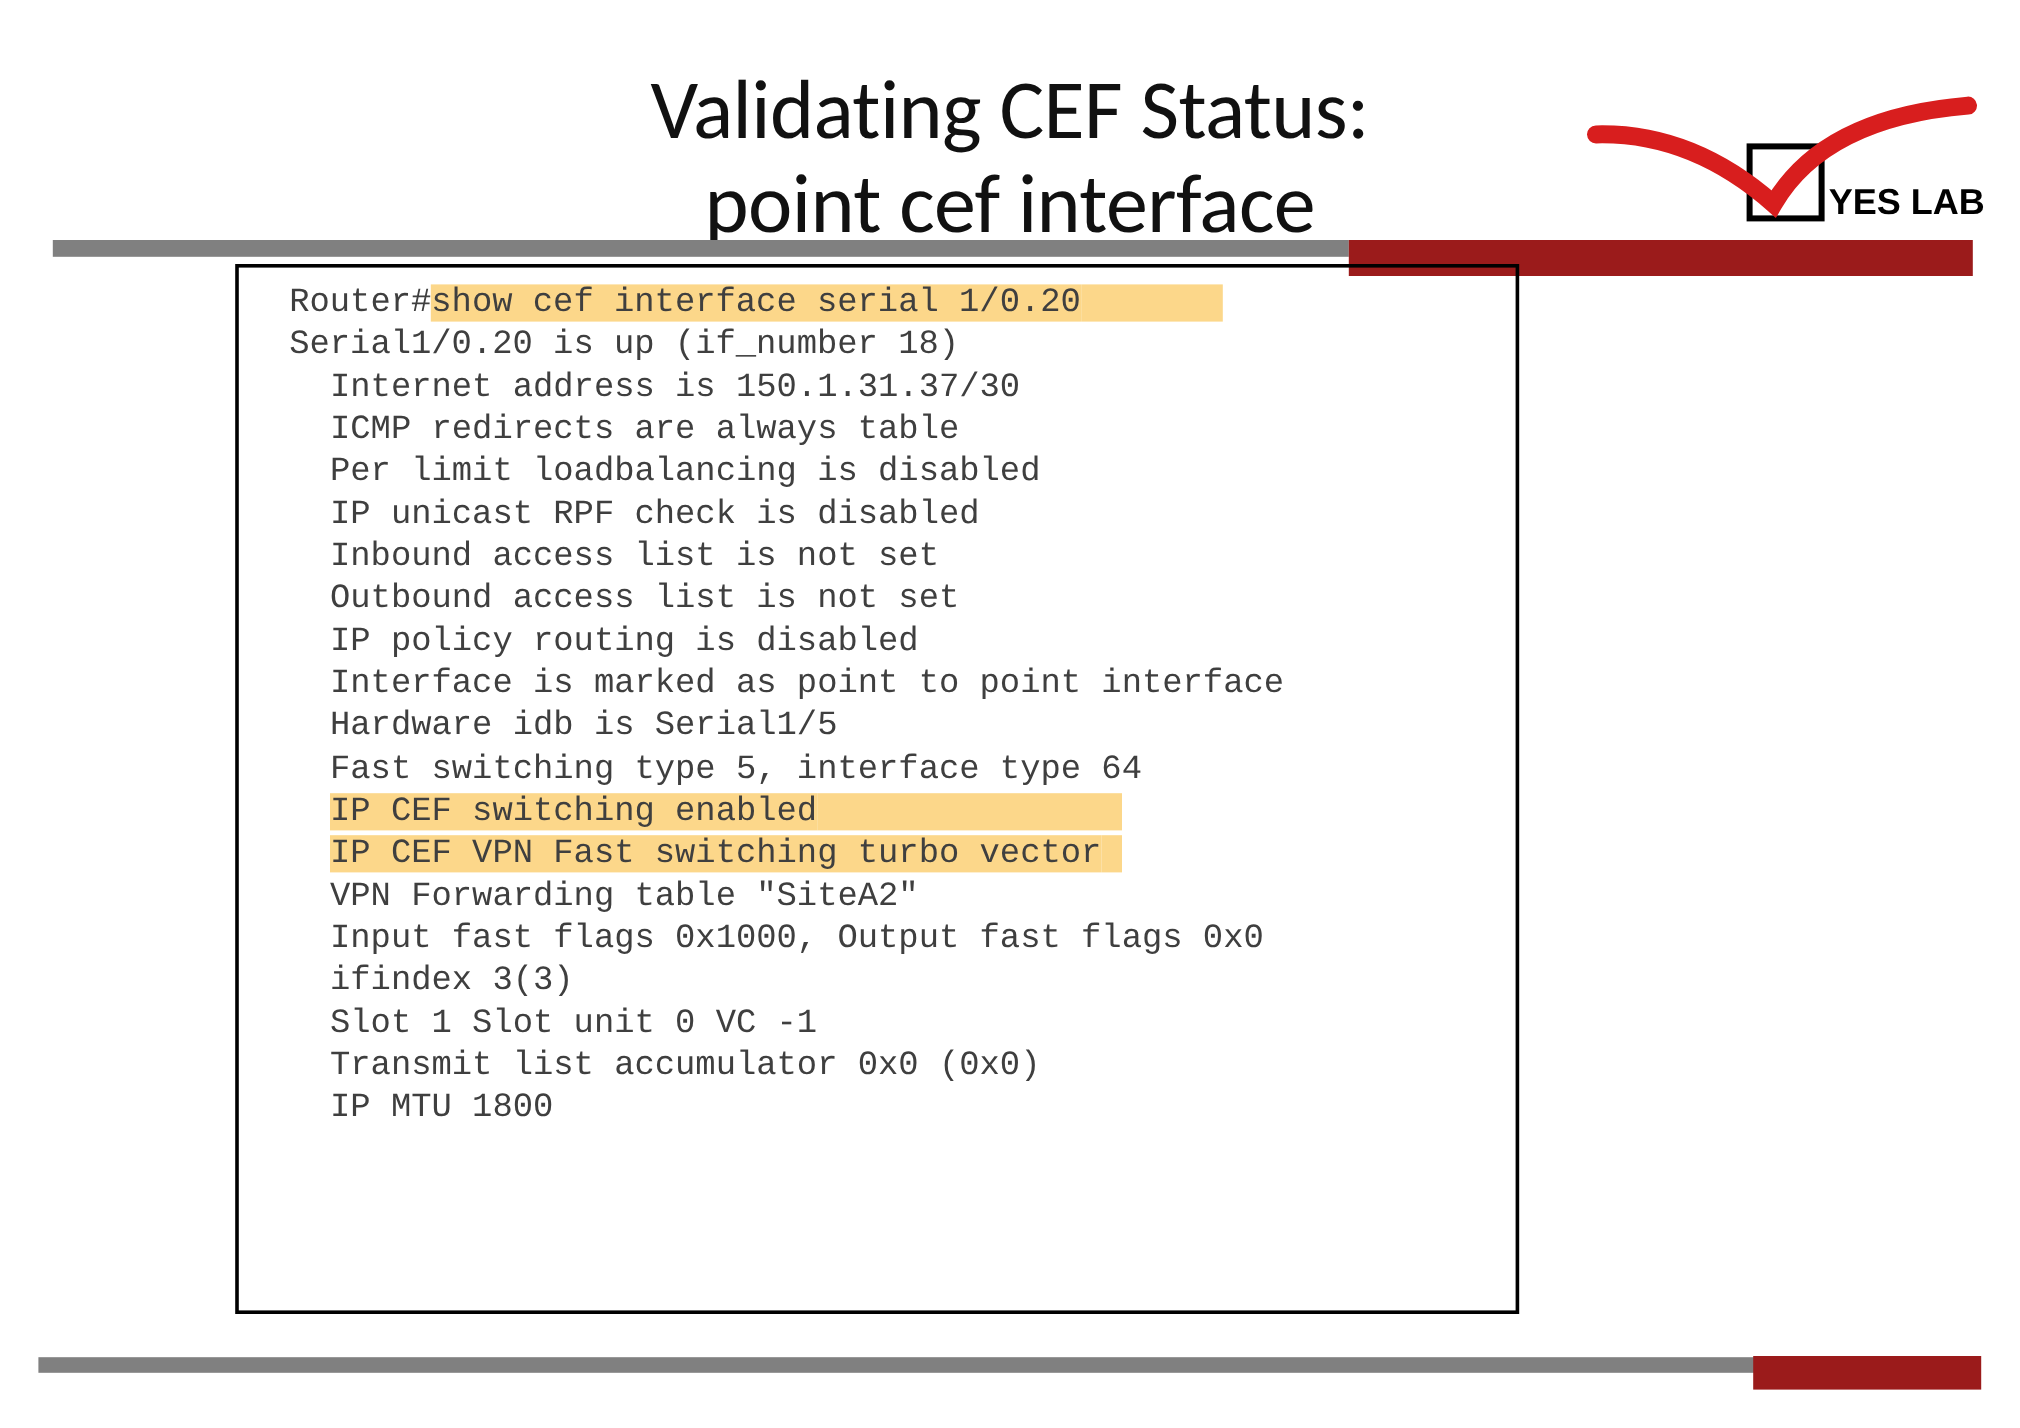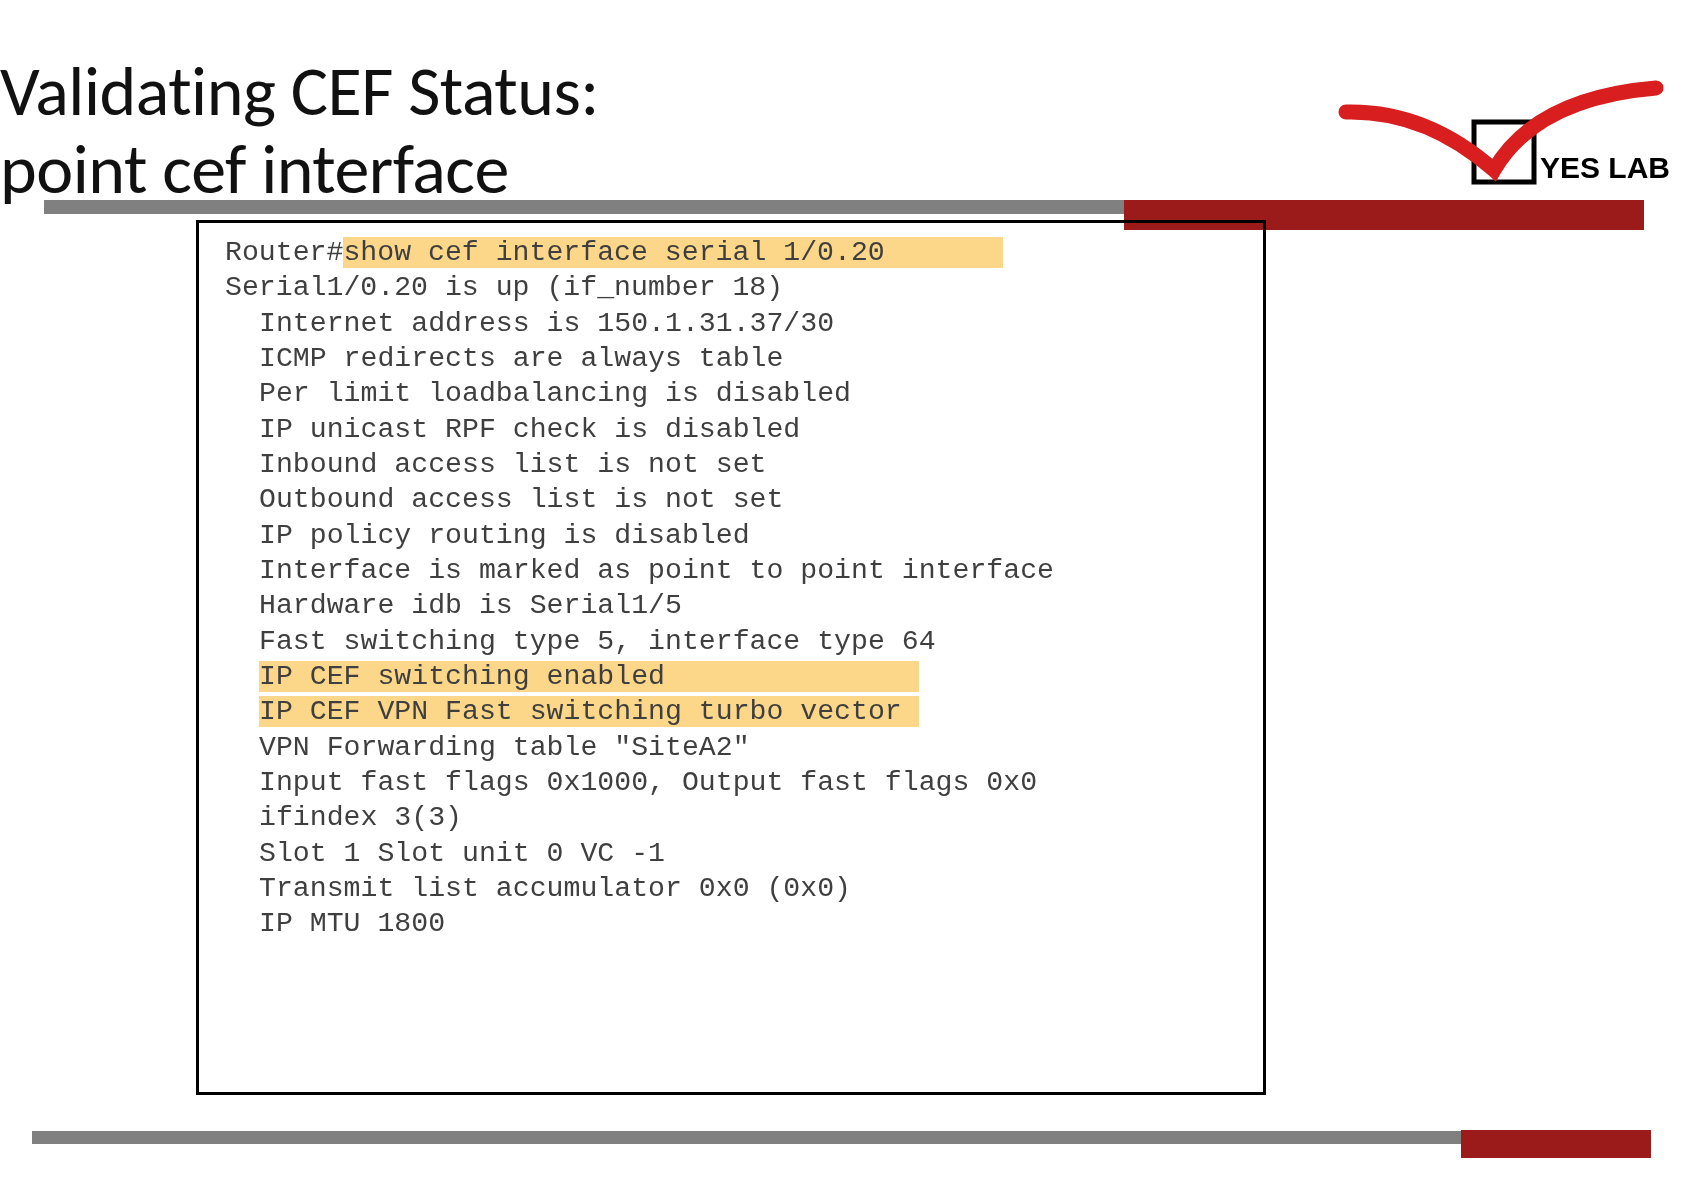--- a/index.html
+++ b/index.html
@@ -10,33 +10,33 @@
     background: #ffffff;
     font-family: "Calibri", "Segoe UI", Arial, sans-serif;
     position: relative;
     overflow: hidden;
   }
   .title-block {
     position: absolute;
     top: 52px;
     left: 0;
     width: 100%;
-    text-align: left;
+    text-align: center;
   }
   .title-line {
     font-size: 70px;
     font-weight: 400;
     color: #111;
     line-height: 1.12;
     letter-spacing: -0.5px;
   }
   .logo {
     position: absolute;
     top: 70px;
-    right: 12px;
+    right: 28px;
     width: 335px;
     height: 125px;
   }
   .bar-top {
     position: absolute;
     top: 200px;
     left: 44px;
     width: 1080px;
     height: 14px;
     background: #808080;
@@ -75,20 +75,21 @@
     box-sizing: border-box;
     padding: 12px 26px 10px 26px;
     font-family: "Courier New", monospace;
     font-size: 28.2px;
     line-height: 1.253;
     color: #3f3f3f;
     overflow: hidden;
   }
   .code-line {
     white-space: pre;
+    margin-left: 16px;
   }
   .indent {
     padding-left: 34px;
   }
   .hl {
     background: #fcd78a;
     display: inline;
   }
 </style>
 </head>

